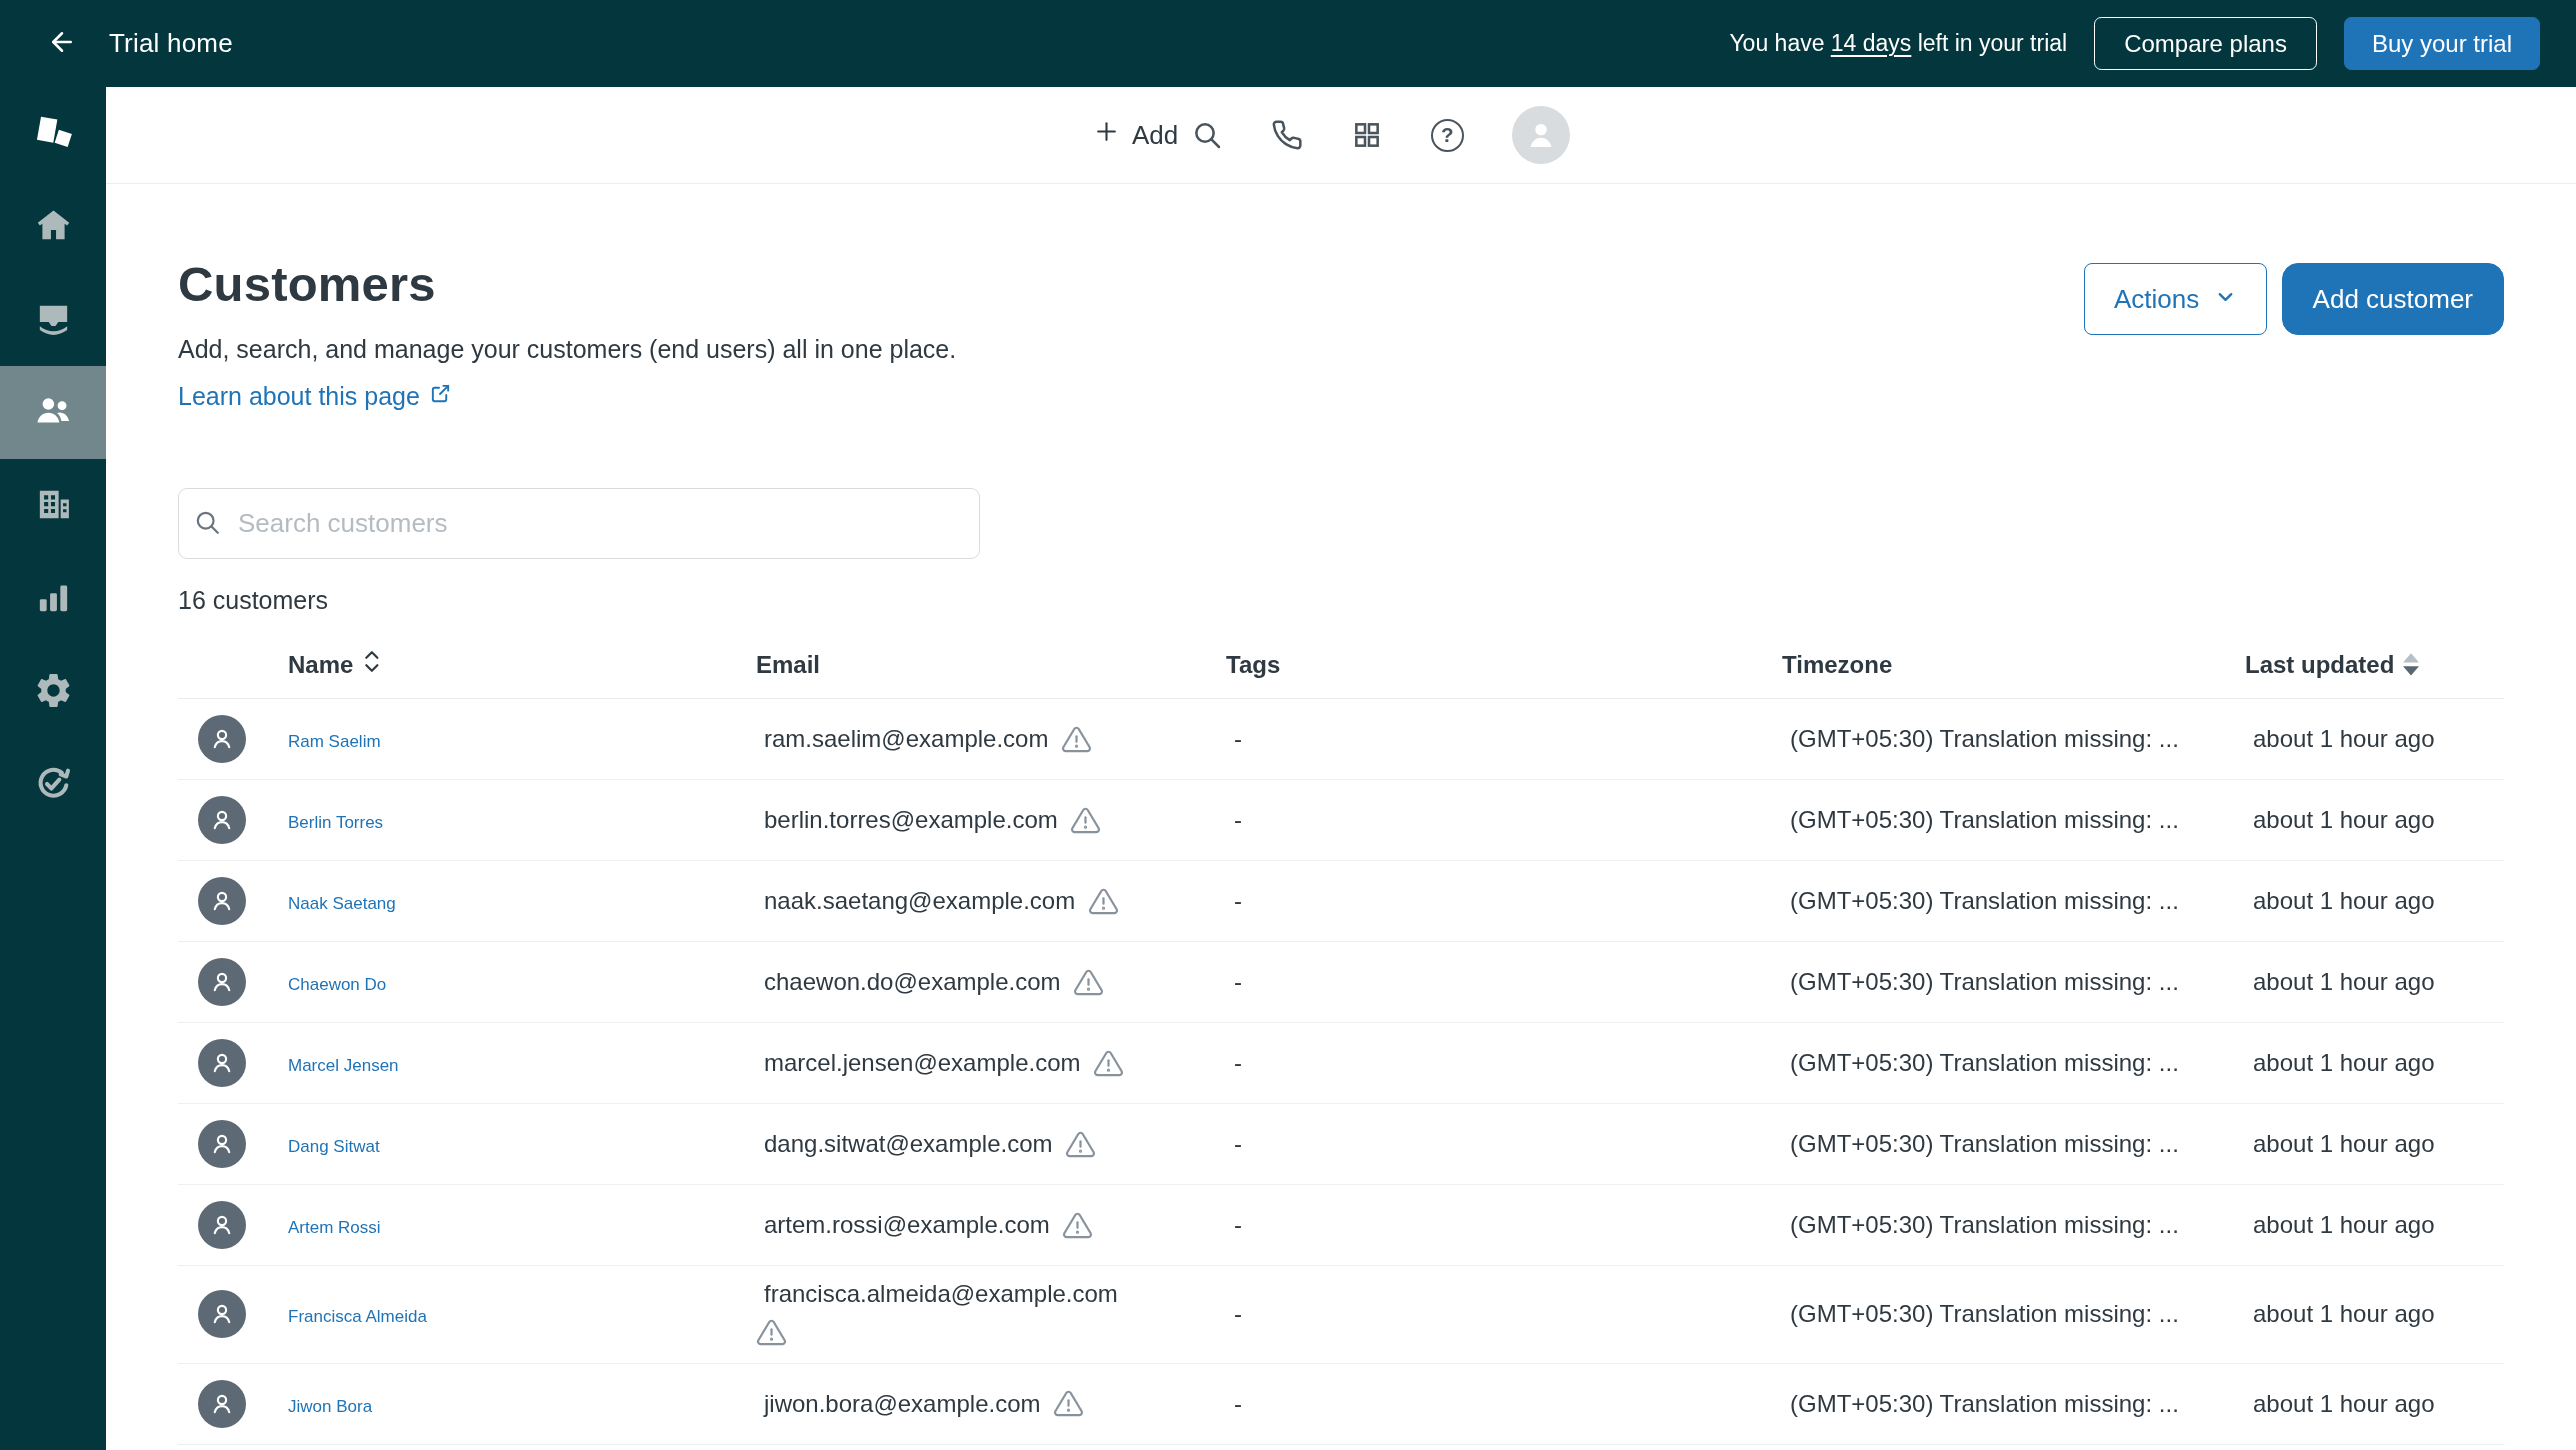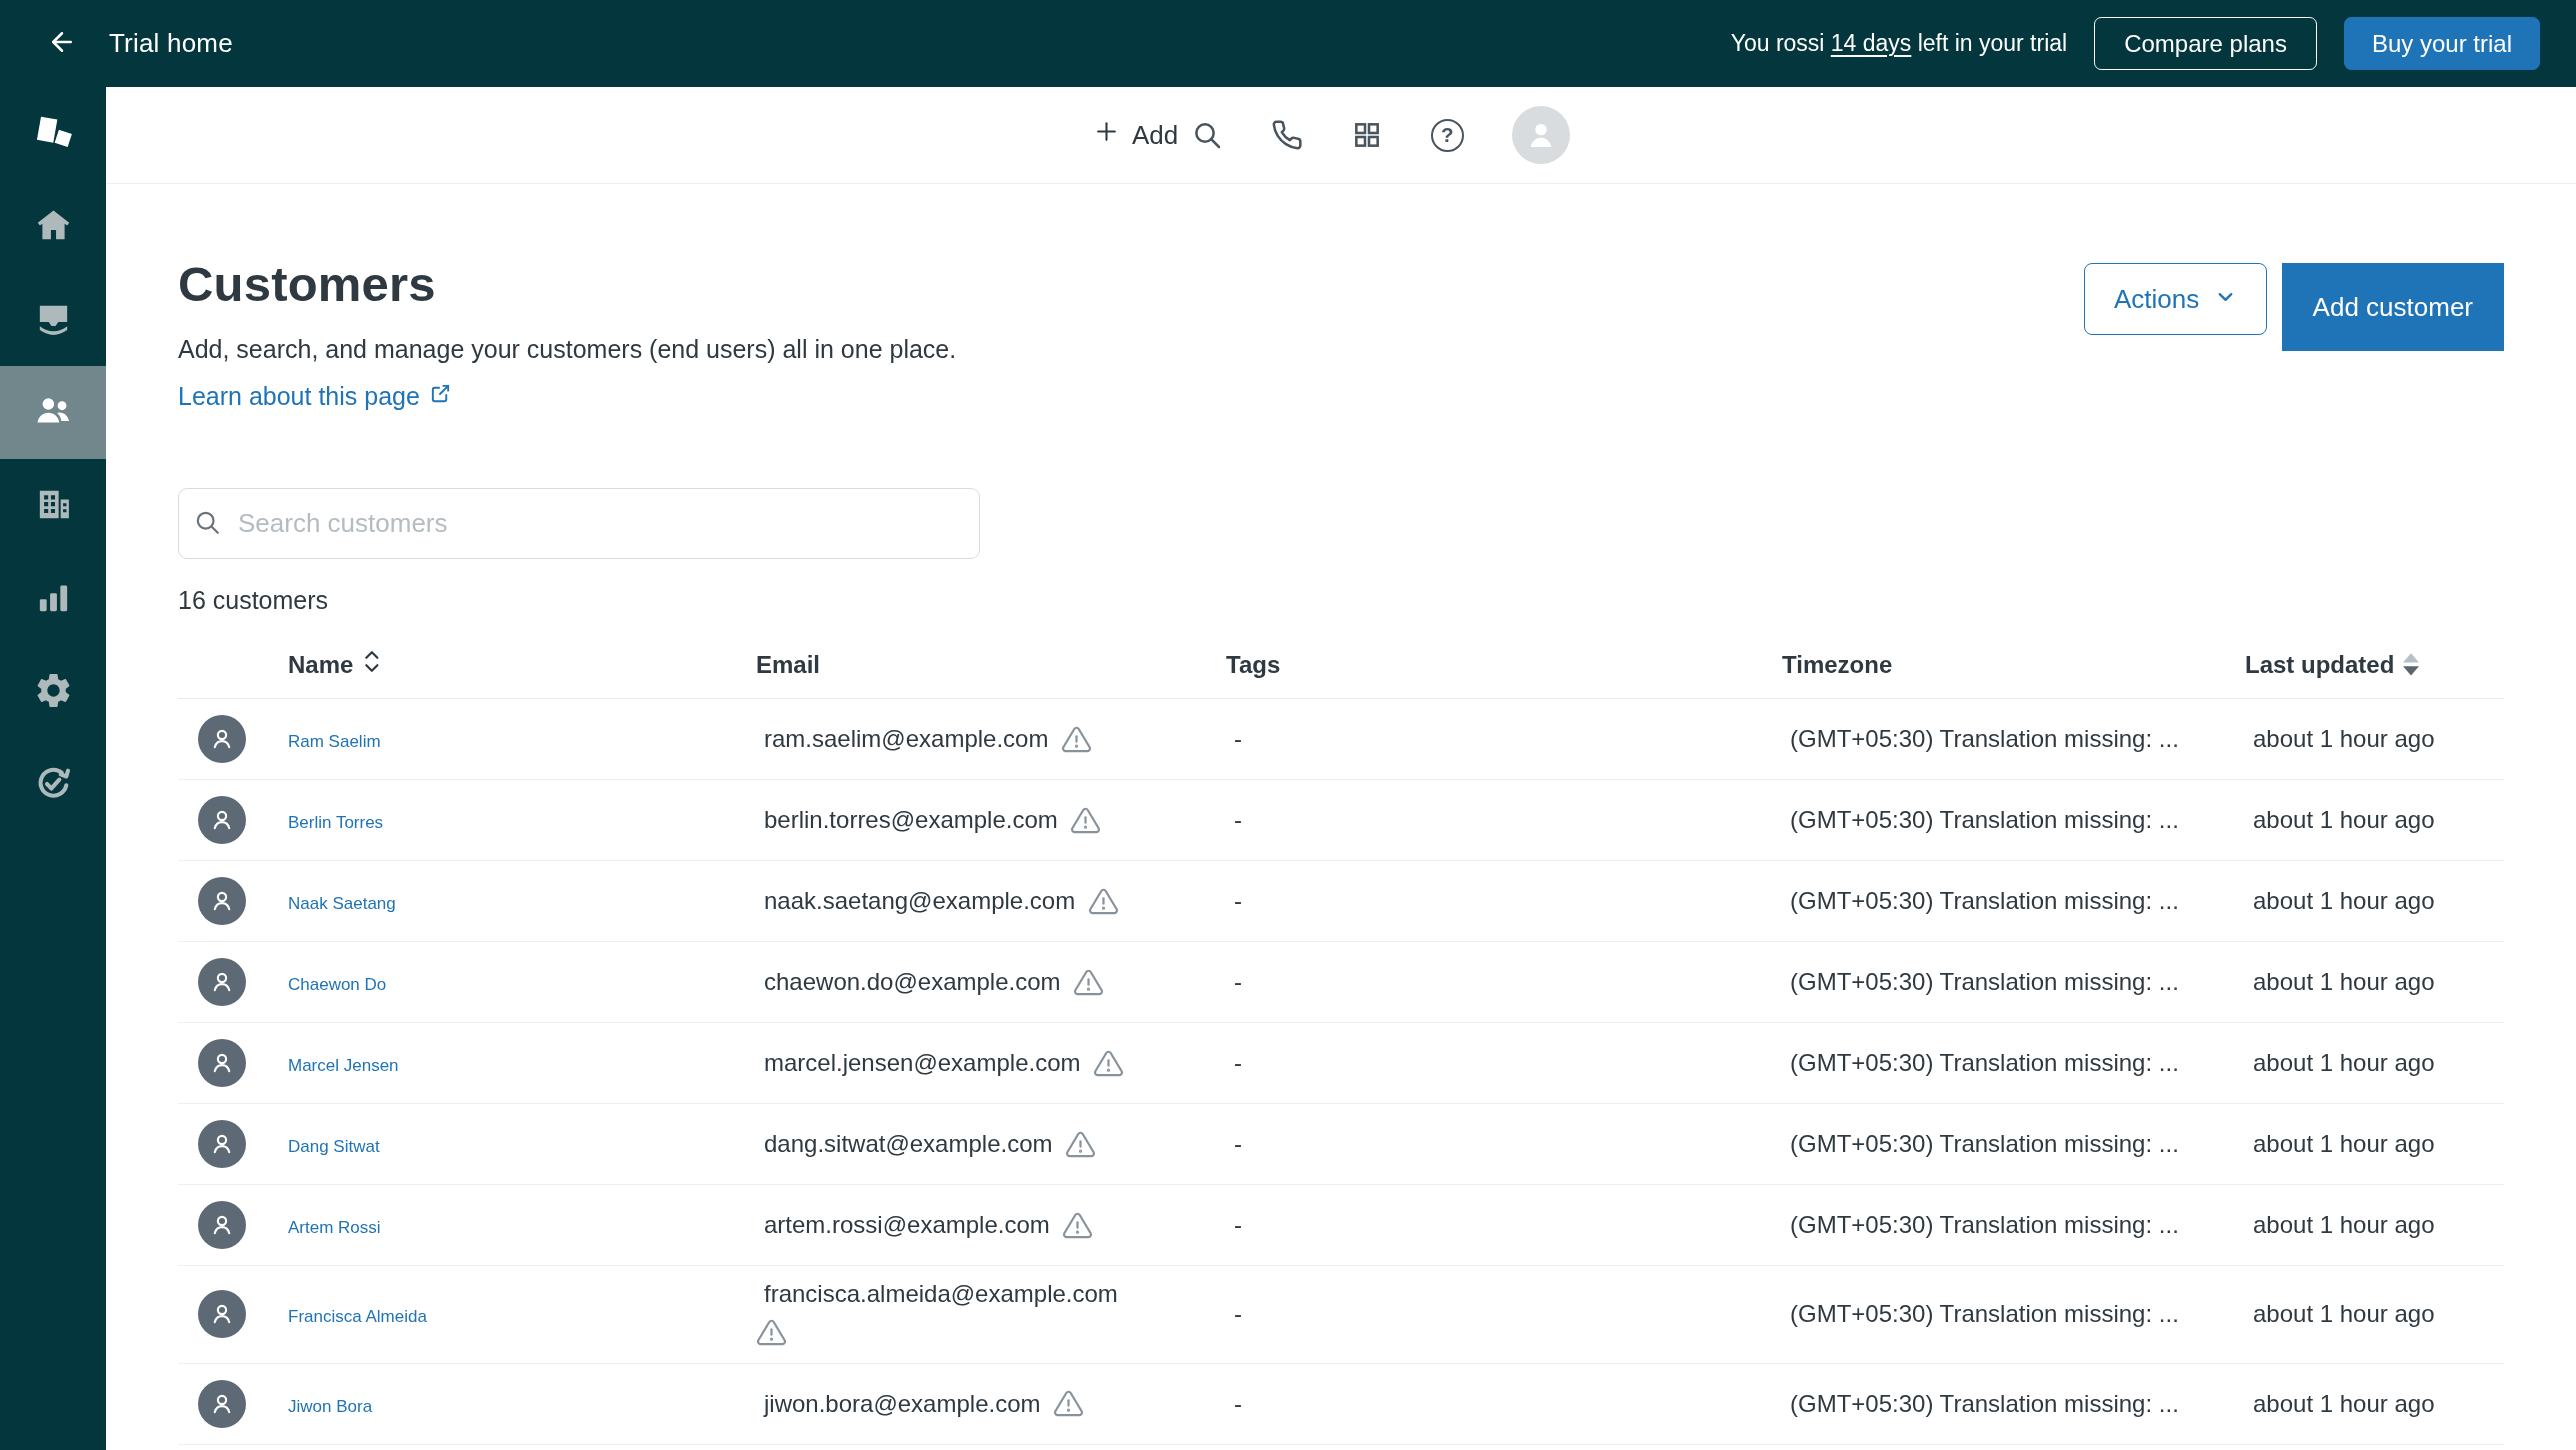--- a/index.html
+++ b/index.html
@@ -41,21 +41,21 @@
   .avatar-top svg { width:38px; height:38px; }
 
   
   .page { padding:0 72px; flex:1; }
   .page-header { margin-top:72px; display:flex; justify-content:space-between; align-items:flex-start; }
   .page-title { font-size:49px; font-weight:600; color:#2f3941; letter-spacing:0.2px; }
   .page-sub { margin-top:23px; font-size:25px; color:#2f3941; }
   .learn-link { margin-top:18px; display:inline-flex; align-items:center; gap:9px; font-size:25px; color:#1f73b7; text-decoration:none; cursor:pointer; }
   .header-actions { display:flex; gap:15px; margin-top:7.2px; }
   .btn-outline-blue { background:#fff; border:1.8px solid #1f73b7; color:#1f73b7; height:72px; padding:0 29px; border-radius:8px; font-size:26px; display:inline-flex; align-items:center; gap:14.3px; }
-  .btn-solid-blue { background:#1f73b7; border:1.8px solid #1f73b7; color:#fff; height:88px; padding:17px 30px; border-radius:0; font-size:26px; }
+  .btn-solid-blue { background:#1f73b7; border:1.8px solid #1f73b7; color:#fff; height:72px; padding:17px 30px; border-radius:16px; font-size:26px; }
 
   .search-wrap { margin-top:77px; width:802px; height:71px; border:1.8px solid #d8dcde; border-radius:9px; display:flex; align-items:center; gap:16px; padding:0 14px; background:#fff; }
   .search-wrap svg { width:29px; height:29px; color:#68737d; flex:none; }
   .search-input { border:none; outline:none; flex:1; font-family:inherit; font-size:26px; color:#2f3941; background:transparent; }
   .search-input::placeholder { color:#b4bcc2; }
 
   .count { margin-top:27px; font-size:25px; color:#2f3941; }
 
   
   .table { margin-top:16px; width:2326px; }
@@ -82,21 +82,21 @@
       <span>
         <svg width="30" height="30" viewBox="0 0 24 24" fill="none" stroke="#fff" stroke-width="2" stroke-linecap="round" stroke-linejoin="round">
             <path d="M19 12H5"></path>
             <path d="M12 19l-7-7 7-7"></path>
           </svg>
       </span>
     </button>
     <span class="topbar-title">Trial home</span>
   </div>
   <div class="topbar-right">
-    <span class="trial-text"><span>You rossi</span><span class="days">14 days</span><span>left in your trial</span></span>
+    <span class="trial-text"><span>You have</span><span class="days">14 days</span><span>left in your trial</span></span>
     <button class="btn btn-outline-white">Compare plans</button>
     <button class="btn btn-primary">Buy your trial</button>
   </div>
 </header>
 
 <div class="shell">
 
   <nav class="sidebar">
     <div class="side-logo">
       <svg width="47" height="41" viewBox="0 0 48 42" fill="#ffffff">

